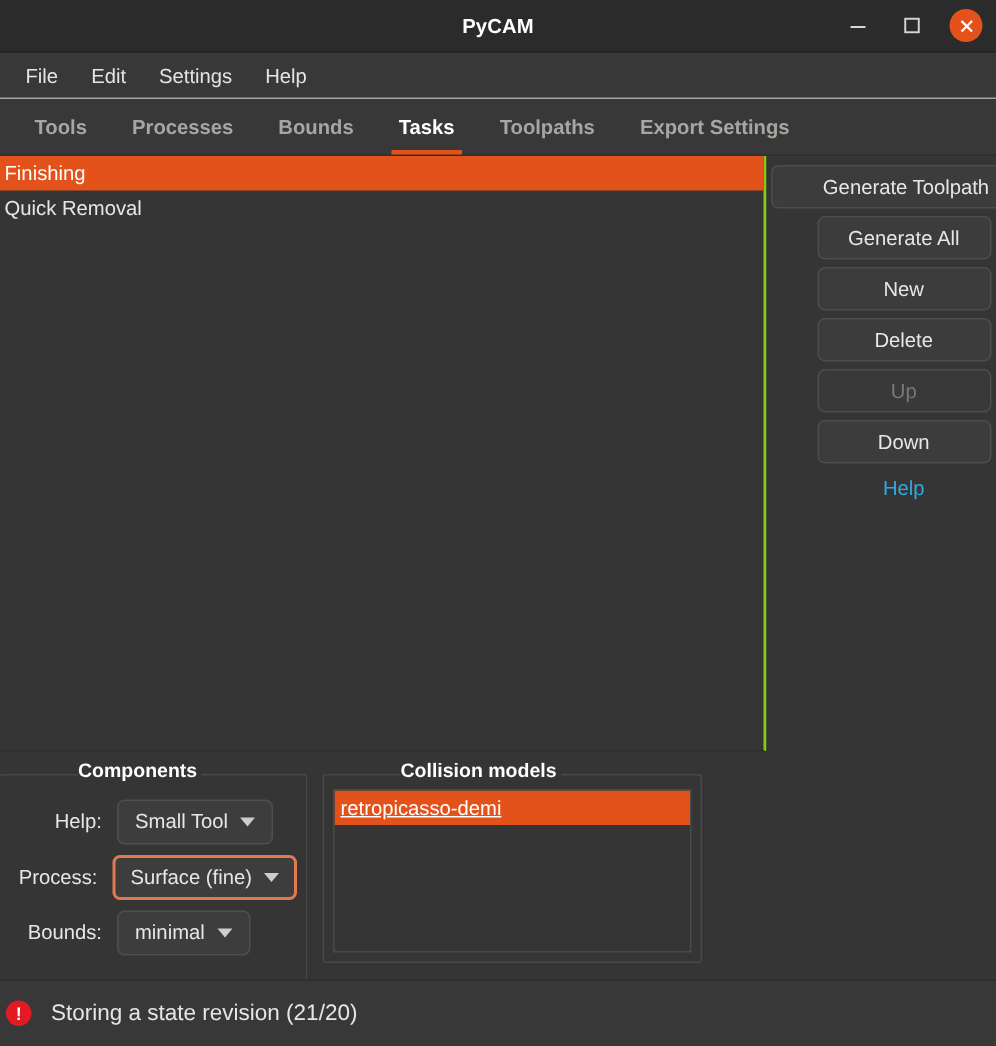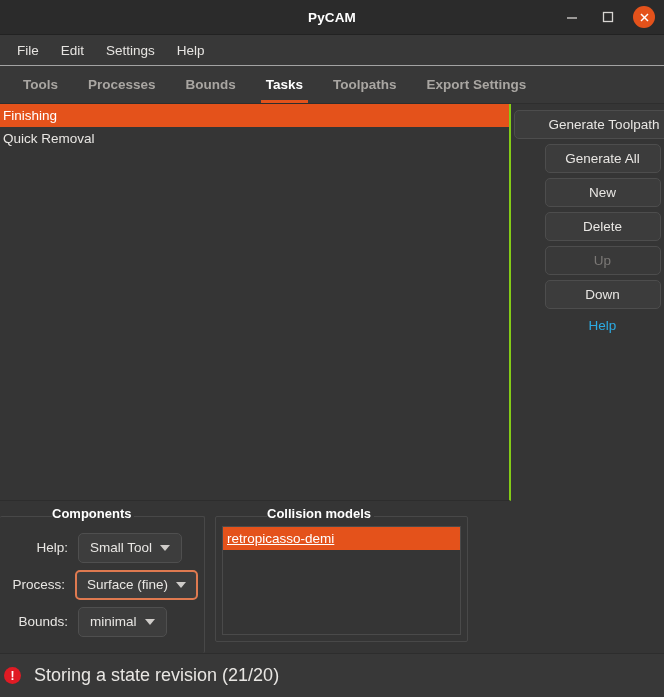--- a/index.html
+++ b/index.html
@@ -320,21 +320,21 @@
     justify-content: center;
     flex: 0 0 17px;
   }
   .status-icon span {
     color: #ffffff;
     font-size: 12px;
     font-weight: bold;
     line-height: 1;
   }
   .status-text {
-    font-size: 18px;
+    font-size: 15px;
     color: #e8e6e3;
     white-space: nowrap;
   }
 </style>
 </head>
 <body>
 
 <div class="window">
 
   <div class="titlebar">

